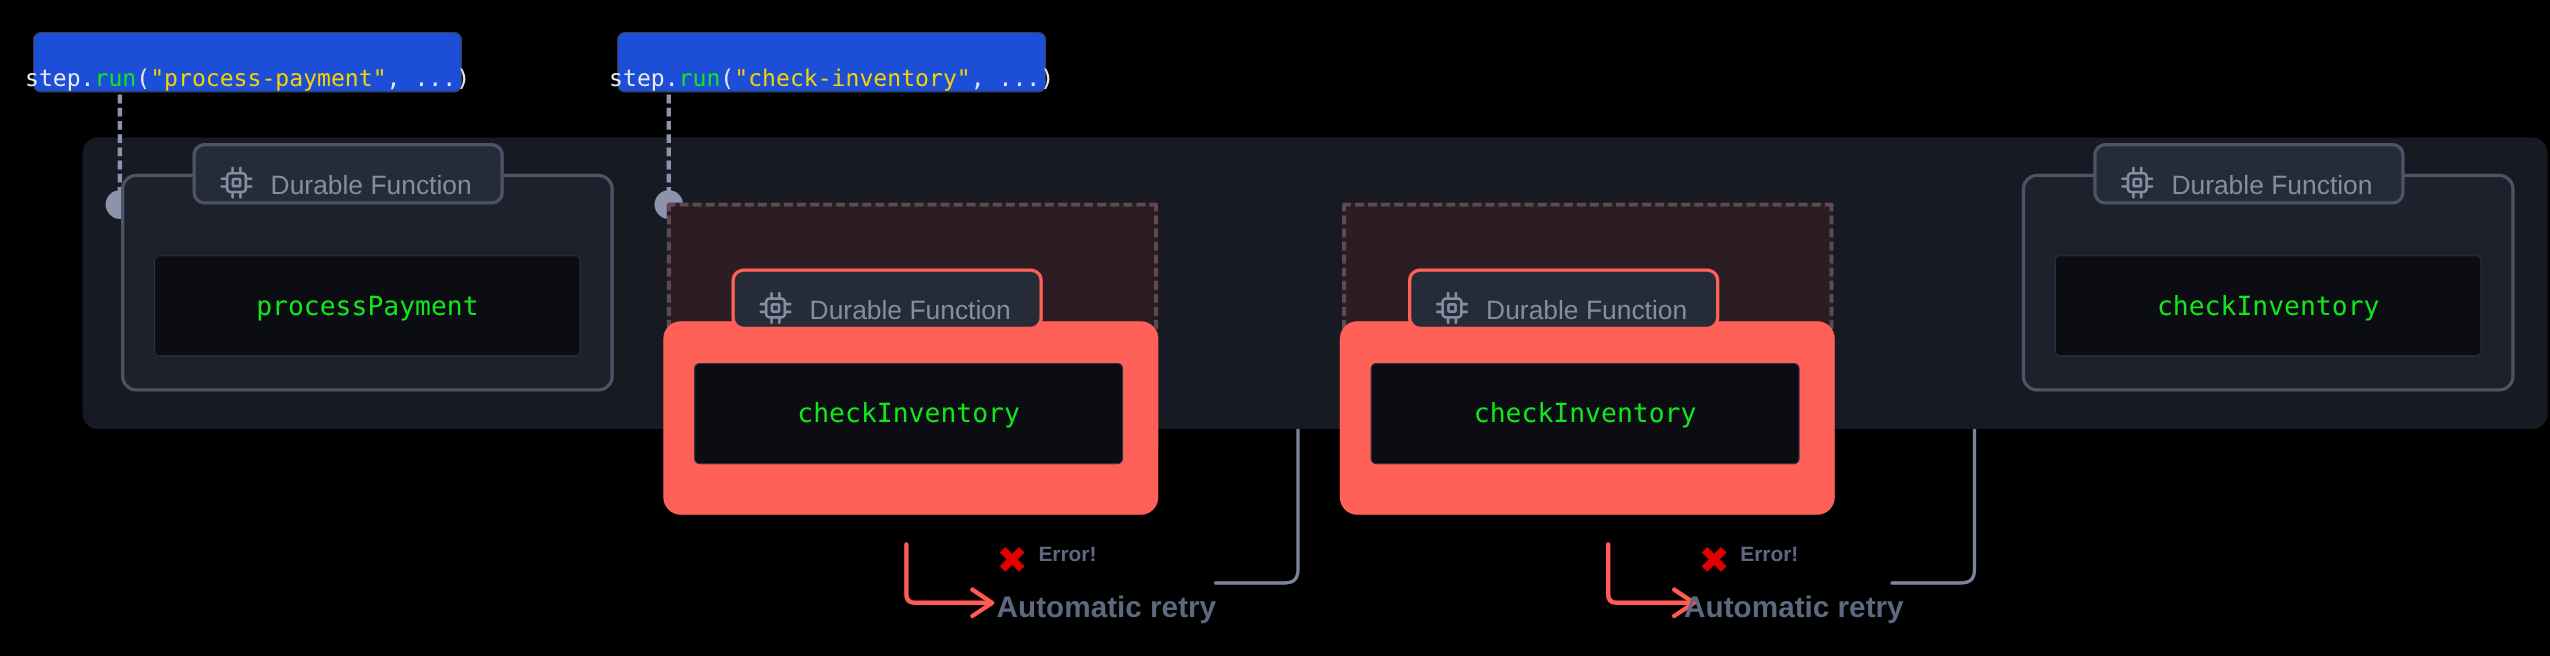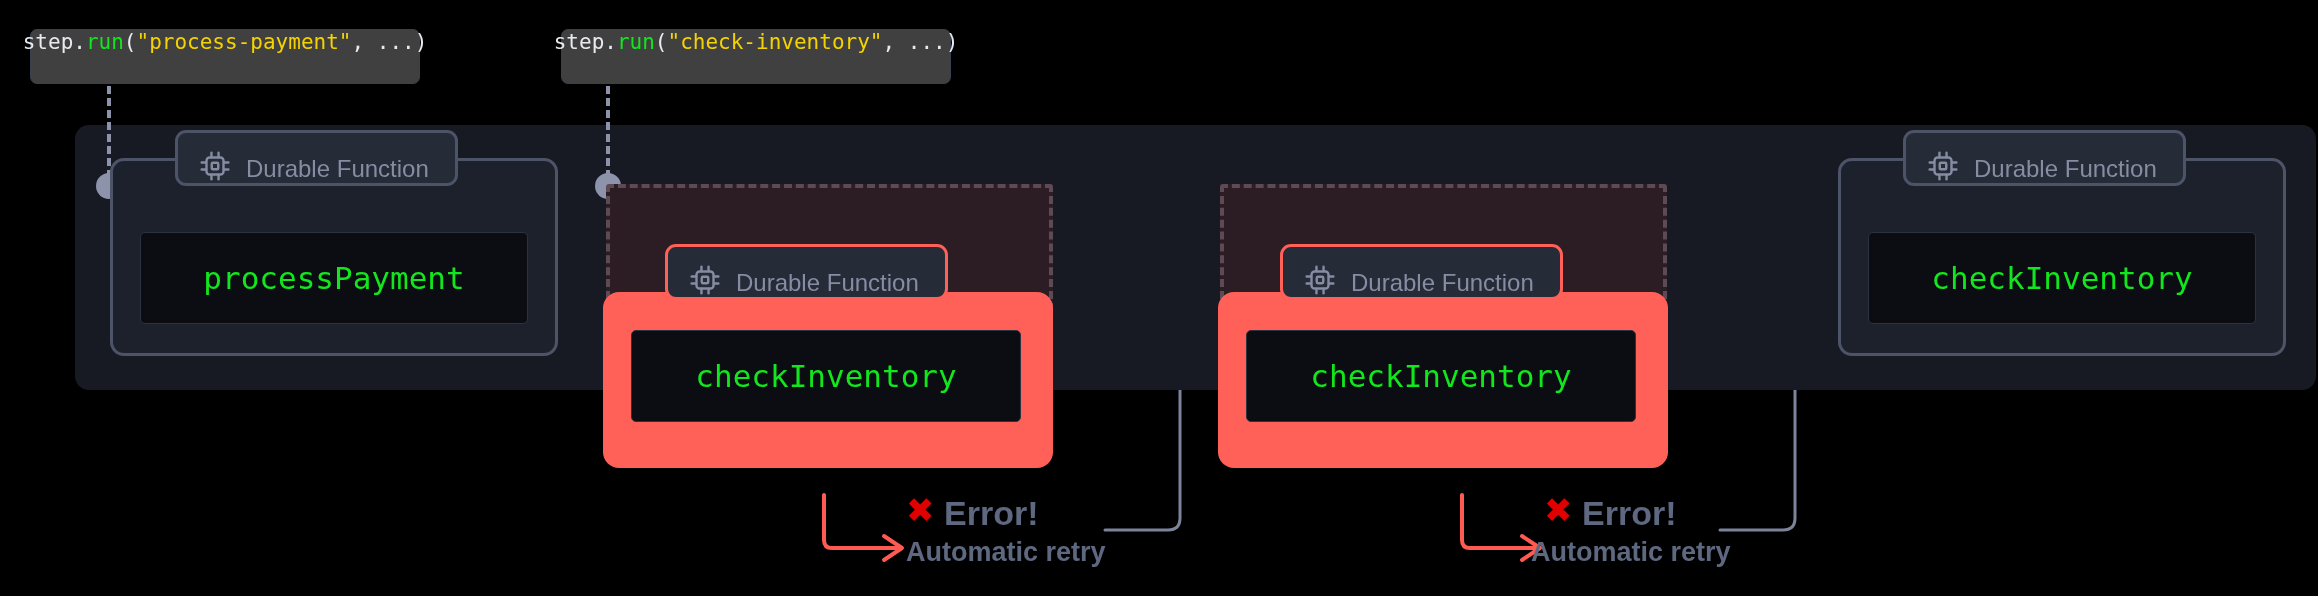--- a/index.html
+++ b/index.html
@@ -2,24 +2,24 @@
 <html><head>
 <meta charset="utf-8">
 <style>
   html,body{margin:0;padding:0;background:#000;}
   body{width:2318px;height:596px;overflow:hidden;font-family:"Liberation Sans",sans-serif;}
   #stage{position:relative;width:2318px;height:596px;background:#000000;}
 
   
   .code-label{
     position:absolute;
-    background:#404040;
+    background:#1d4ed8;
     border:1.5px solid #39404f;
     border-radius:7px;
-    display:flex;align-items:flex-start;justify-content:center;
+    display:flex;align-items:flex-end;justify-content:center;
     font-family:"DejaVu Sans Mono","Liberation Mono",monospace;
     font-size:21px;
     white-space:pre;
     letter-spacing:0px;
     box-sizing:border-box;
   }
   .tok-plain{color:#e8eaee;}
   .tok-fn{color:#12e61c;}
   .tok-str{color:#f5d300;}
 
@@ -81,21 +81,21 @@
     background:#0b0d12;
     border:1.5px solid #2d3240;
     border-radius:5px;
     display:flex;align-items:center;justify-content:center;
     box-sizing:border-box;
     z-index:3;
   }
   .fn-name{
     color:#12e61c;
     font-family:"DejaVu Sans Mono","Liberation Mono",monospace;
-    font-size:31px;
+    font-size:24px;
     white-space:nowrap;
   }
 
   
   .attempt-frame{
     position:absolute;
     border:4px dashed #5d4a55;
     background:#2b1d23;
     box-sizing:border-box;
     border-radius:3px;
@@ -107,21 +107,21 @@
     position:absolute;
     color:#e00000;
     font-size:34px;
     font-weight:bold;
     line-height:1;
     font-family:"DejaVu Sans",sans-serif;
   }
   .err-text{
     position:absolute;
     color:#5e6880;
-    font-size:34px;
+    font-size:19px;
     font-weight:bold;
     white-space:nowrap;
   }
   .retry-text{
     position:absolute;
     color:#5e6880;
     font-size:27px;
     font-weight:bold;
     white-space:nowrap;
   }

